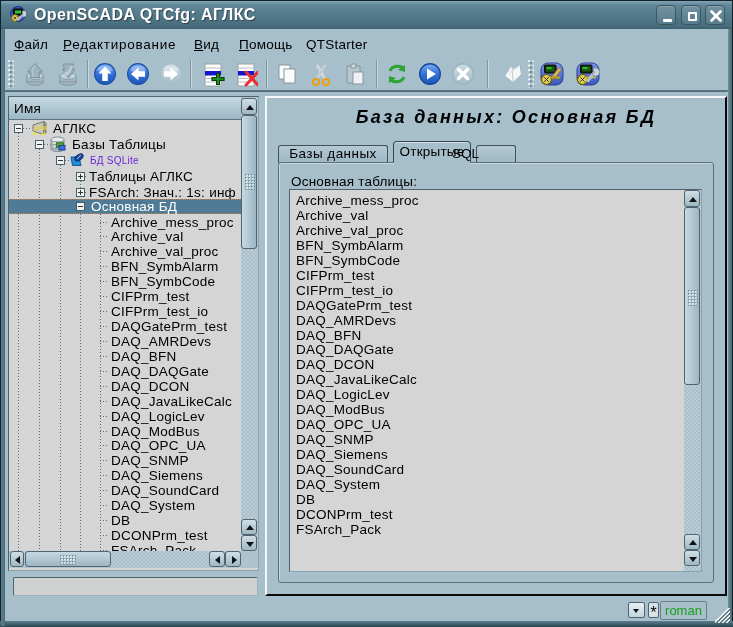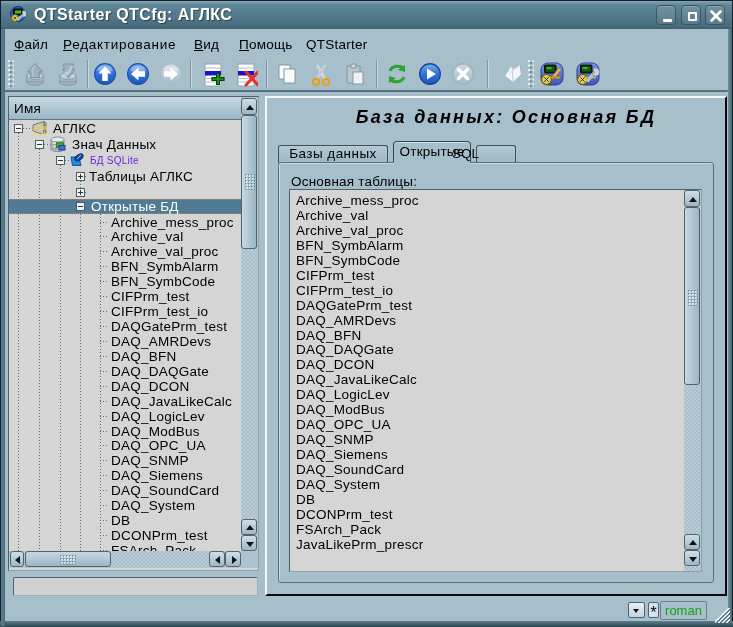--- a/index.html
+++ b/index.html
@@ -25,21 +25,21 @@
 <div style="left:1px;top:1px;width:731px;height:28px;background:linear-gradient(to bottom,#84a4b2 0%,#5f8799 15%,#476c7c 90%,#3e6070 100%);"></div>
 <div style="left:10px;top:6px;width:16px;height:16px;"><svg width="16" height="16" viewBox="0 0 16 16">
 <circle cx="8" cy="8" r="7.5" fill="#3858c8" stroke="#20307a"></circle>
 <rect x="3.5" y="3" width="9" height="6" rx="1" fill="#11180d" stroke="#000"></rect>
 <rect x="5" y="4.5" width="6" height="3" fill="#2ec62e"></rect>
 <circle cx="5" cy="12" r="3.4" fill="#ddcc55" stroke="#7a6a12"></circle>
 <path d="M3.6 13.4 L6.4 10.6 M3.7 10.7 L6.3 13.3" stroke="#333" stroke-width="0.8"></path>
 <path d="M8 13.5 L13 8.5" stroke="#b9c2c8" stroke-width="2.4" stroke-linecap="round"></path>
 <path d="M12 5.5 A 3 3 0 1 1 11.2 9.4 L13 8.5 Z" fill="#cdd5da" stroke="#87959c"></path>
 </svg></div>
-<div class="t" style="left:34px;top:5px;width:400px;height:20px;font-size:16px;font-weight:bold;letter-spacing:0.4px;color:#fff;line-height:20px;text-shadow:1px 1px 1px rgba(0,0,0,0.45);">QTStarter QTCfg: АГЛКС</div>
+<div class="t" style="left:34px;top:5px;width:400px;height:20px;font-size:16px;font-weight:bold;letter-spacing:0.4px;color:#fff;line-height:20px;text-shadow:1px 1px 1px rgba(0,0,0,0.45);">OpenSCADA QTCfg: АГЛКС</div>
 <div style="left:656px;top:5px;width:20px;height:20px;background:linear-gradient(to bottom,#73919f,#587c8c);border:1px solid #3a565f;border-radius:4px;box-shadow:inset 0 1px 0 #8aa5b1;">
     <div style="left:1px;top:1px;width:18px;height:18px;">
       <div style="left:5px;top:12px;width:9px;height:3px;background:#fff;border-radius:1px;"></div>
     </div>
   </div>
 <div style="left:681px;top:5px;width:20px;height:20px;background:linear-gradient(to bottom,#73919f,#587c8c);border:1px solid #3a565f;border-radius:4px;box-shadow:inset 0 1px 0 #8aa5b1;">
     <div style="left:1px;top:1px;width:18px;height:18px;">
       <div style="left:4.5px;top:4.5px;width:9px;height:9px;border:2px solid #fff;border-radius:1px;"></div>
     </div>
   </div>
@@ -500,21 +500,21 @@
     </div>
 <div style="left:41px;top:15px;width:16px;height:16px;"><svg width="16" height="16" viewBox="0 0 16 16">
 <ellipse cx="7.5" cy="13" rx="6.5" ry="2.6" fill="#b9c4ca" stroke="#818f96"></ellipse>
 <rect x="1" y="3.6" width="13" height="9.4" fill="#c6d0d5" stroke="#818f96"></rect>
 <ellipse cx="7.5" cy="3.6" rx="6.5" ry="2.6" fill="#e6ebee" stroke="#818f96"></ellipse>
 <rect x="2.2" y="5.8" width="5.6" height="2.6" fill="#e8eaec" stroke="#9aa"></rect>
 <rect x="2.2" y="9.2" width="5.6" height="2.6" fill="#e8eaec" stroke="#9aa"></rect>
 <rect x="6.4" y="6.8" width="7" height="4.4" fill="#55b135" stroke="#2e7015"></rect>
 <rect x="9" y="9.4" width="6" height="4.6" fill="#3f6ed6" stroke="#1e3f96"></rect>
 </svg></div>
-<div class="t" style="left:63px;top:16px;font-size:13.5px;letter-spacing:0.25px;line-height:15px;color:#000;">Знач Данных</div>
+<div class="t" style="left:63px;top:16px;font-size:13.5px;letter-spacing:0.25px;line-height:15px;color:#000;">Базы Таблицы</div>
 <div class="hdot" style="left:56px;top:39px;width:8px;"></div>
 <div class="exp" style="left:47px;top:35px;">
       <div style="left:1px;top:3px;width:5px;height:1px;background:#333;"></div>
     </div>
 <div style="left:59px;top:31px;width:16px;height:16px;"><svg width="16" height="16" viewBox="0 0 16 16">
 <path d="M3 5 L11 5 L13 13.5 L4.5 13.5 Z" fill="#1e90d8" stroke="#0e5a9a"></path>
 <ellipse cx="11" cy="5.4" rx="4.6" ry="2.6" transform="rotate(-35 11 5.4)" fill="#2050a8" stroke="#0c2a6a"></ellipse>
 <path d="M9.2 6.8 L12.6 3.2" stroke="#cde" stroke-width="0.8"></path>
 </svg></div>
 <div class="t" style="left:81px;top:32px;font-size:10px;letter-spacing:0.25px;line-height:15px;color:#6d28d9;">БД SQLite</div>
@@ -522,26 +522,27 @@
 <div class="exp" style="left:67px;top:51px;">
       <div style="left:1px;top:3px;width:5px;height:1px;background:#333;"></div>
       <div style="left:3px;top:1px;width:1px;height:5px;background:#333;"></div>
     </div>
 <div class="t" style="left:80px;top:48px;font-size:13.5px;letter-spacing:0.25px;line-height:15px;color:#000;">Таблицы АГЛКС</div>
 <div class="hdot" style="left:76px;top:71px;width:3px;"></div>
 <div class="exp" style="left:67px;top:67px;">
       <div style="left:1px;top:3px;width:5px;height:1px;background:#333;"></div>
       <div style="left:3px;top:1px;width:1px;height:5px;background:#333;"></div>
     </div>
+<div class="t" style="left:80px;top:64px;font-size:13.5px;letter-spacing:0.25px;line-height:15px;color:#000;">FSArch: Знач.: 1s: инф</div>
 <div style="left:0;top:78px;width:232px;height:15px;background:#4f7b96;background-image:repeating-linear-gradient(to right,#c98045 0 1px,rgba(0,0,0,0) 1px 2px),repeating-linear-gradient(to right,#c98045 0 1px,rgba(0,0,0,0) 1px 2px);background-size:232px 1px,232px 1px;background-position:0 0,0 14px;background-repeat:no-repeat;"></div>
 <div class="hdot" style="left:76px;top:85px;width:3px;"></div>
 <div class="exp" style="left:67px;top:81px;">
       <div style="left:1px;top:3px;width:5px;height:1px;background:#333;"></div>
     </div>
-<div class="t" style="left:82px;top:78px;font-size:13.5px;letter-spacing:0.25px;line-height:15px;color:#fff;">Открытые БД</div>
+<div class="t" style="left:82px;top:78px;font-size:13.5px;letter-spacing:0.25px;line-height:15px;color:#fff;">Основная БД</div>
 <div class="hdot" style="left:91px;top:101px;width:7px;"></div>
 <div class="t" style="left:102px;top:94px;font-size:13.5px;letter-spacing:0.25px;line-height:15px;color:#000;">Archive_mess_proc</div>
 <div class="hdot" style="left:91px;top:115px;width:7px;"></div>
 <div class="t" style="left:102px;top:108px;font-size:13.5px;letter-spacing:0.25px;line-height:15px;color:#000;">Archive_val</div>
 <div class="hdot" style="left:91px;top:130px;width:7px;"></div>
 <div class="t" style="left:102px;top:123px;font-size:13.5px;letter-spacing:0.25px;line-height:15px;color:#000;">Archive_val_proc</div>
 <div class="hdot" style="left:91px;top:145px;width:7px;"></div>
 <div class="t" style="left:102px;top:138px;font-size:13.5px;letter-spacing:0.25px;line-height:15px;color:#000;">BFN_SymbAlarm</div>
 <div class="hdot" style="left:91px;top:160px;width:7px;"></div>
 <div class="t" style="left:102px;top:153px;font-size:13.5px;letter-spacing:0.25px;line-height:15px;color:#000;">BFN_SymbCode</div>
@@ -639,21 +640,20 @@
 <div class="t" style="left:6px;top:197px;font-size:13.5px;letter-spacing:0.25px;line-height:15px;">DAQ_LogicLev</div>
 <div class="t" style="left:6px;top:212px;font-size:13.5px;letter-spacing:0.25px;line-height:15px;">DAQ_ModBus</div>
 <div class="t" style="left:6px;top:227px;font-size:13.5px;letter-spacing:0.25px;line-height:15px;">DAQ_OPC_UA</div>
 <div class="t" style="left:6px;top:242px;font-size:13.5px;letter-spacing:0.25px;line-height:15px;">DAQ_SNMP</div>
 <div class="t" style="left:6px;top:257px;font-size:13.5px;letter-spacing:0.25px;line-height:15px;">DAQ_Siemens</div>
 <div class="t" style="left:6px;top:272px;font-size:13.5px;letter-spacing:0.25px;line-height:15px;">DAQ_SoundCard</div>
 <div class="t" style="left:6px;top:287px;font-size:13.5px;letter-spacing:0.25px;line-height:15px;">DAQ_System</div>
 <div class="t" style="left:6px;top:302px;font-size:13.5px;letter-spacing:0.25px;line-height:15px;">DB</div>
 <div class="t" style="left:6px;top:317px;font-size:13.5px;letter-spacing:0.25px;line-height:15px;">DCONPrm_test</div>
 <div class="t" style="left:6px;top:332px;font-size:13.5px;letter-spacing:0.25px;line-height:15px;">FSArch_Pack</div>
-<div class="t" style="left:6px;top:347px;font-size:13.5px;letter-spacing:0.25px;line-height:15px;">JavaLikePrm_prescr</div>
 </div>
 <div class="chk" style="left:684px;top:190px;width:17px;height:381px;"></div>
 <div class="sbtn" style="left:684px;top:190px;width:16px;height:17px;">
     <div class="tri" style="left:4px;top:6px;border-left:4px solid rgba(0,0,0,0);border-right:4px solid rgba(0,0,0,0);border-bottom:5px solid #111;"></div>
   </div>
 <div style="left:684px;top:207px;width:16px;height:178px;background:linear-gradient(to right,#c7d9e2,#9db6c3);border:1px solid #51646e;border-radius:3px;">
     <div class="dots" style="left:3px;top:82px;width:10px;height:16px;"></div>
   </div>
 <div class="sbtn" style="left:684px;top:534px;width:16px;height:16px;">
     <div class="tri" style="left:4px;top:5px;border-left:4px solid rgba(0,0,0,0);border-right:4px solid rgba(0,0,0,0);border-bottom:5px solid #111;"></div>

